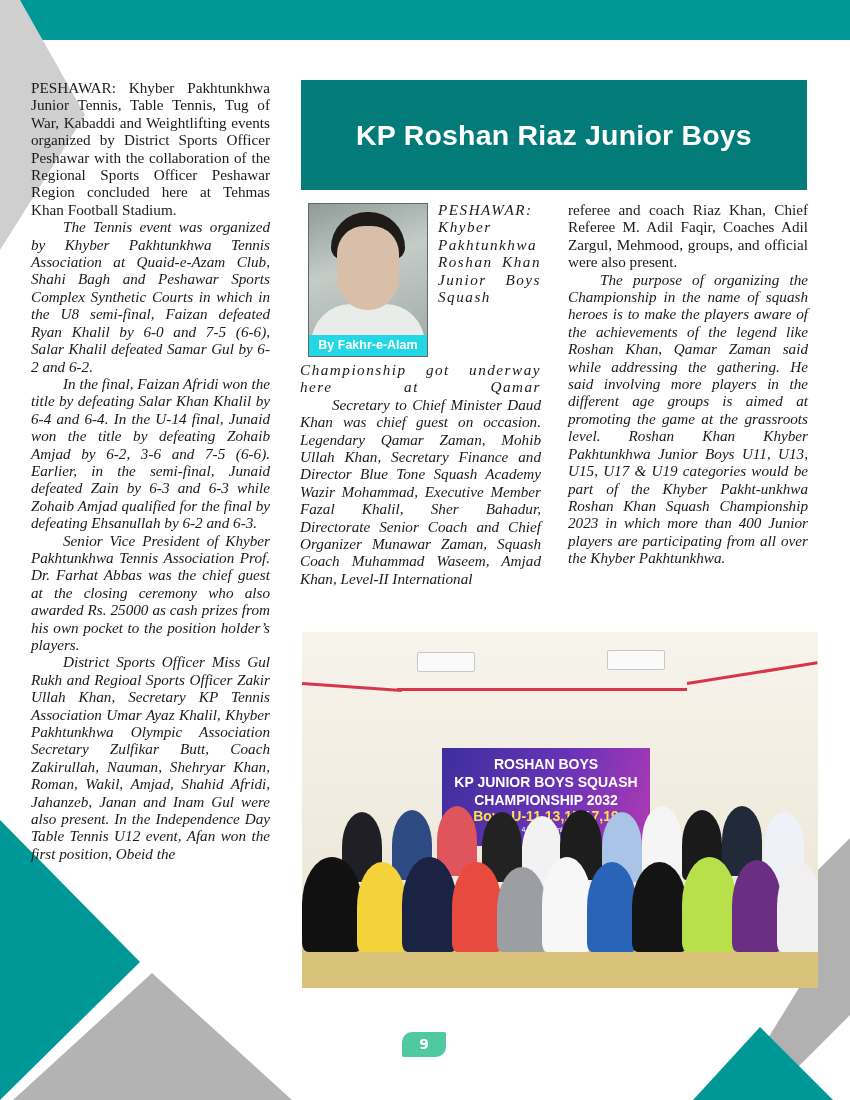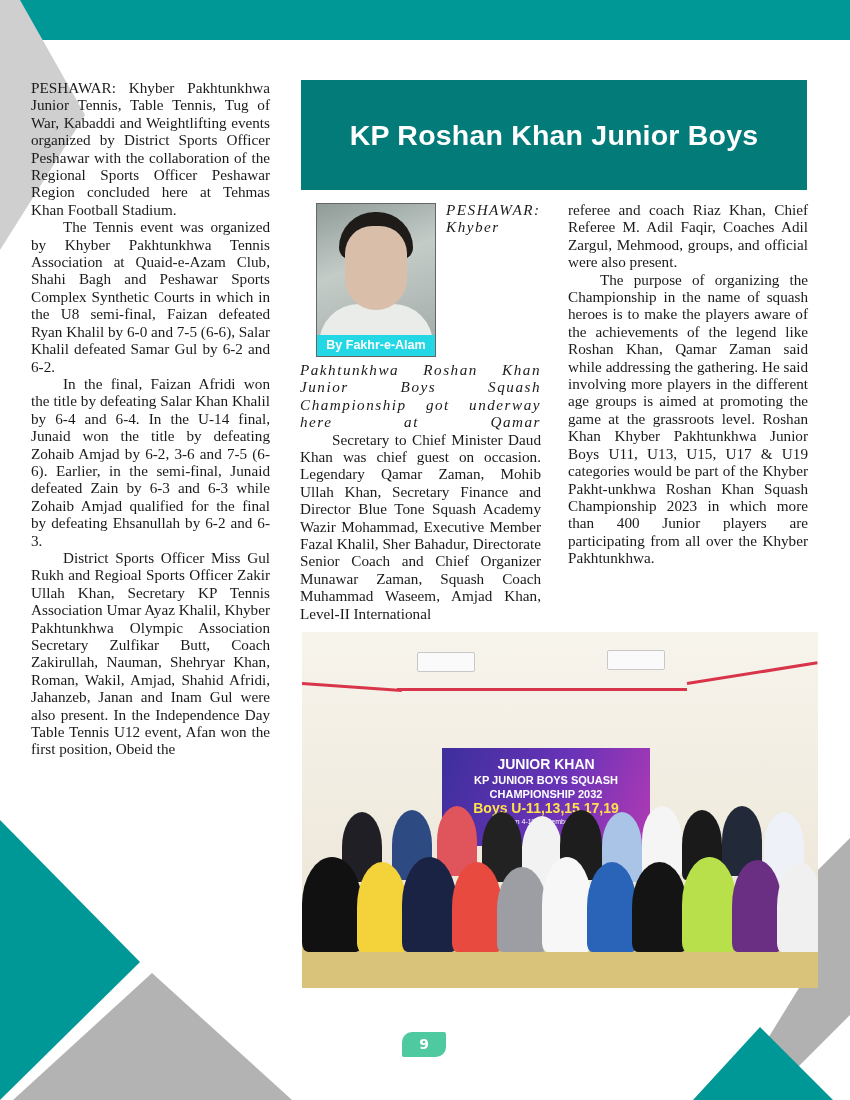--- a/index.html
+++ b/index.html
@@ -1,40 +1,40 @@
 <!DOCTYPE html>
 <html><head>
 <meta charset="utf-8">
 <style>
   html, body { margin:0; padding:0; }
   body { width:850px; height:1100px; position:relative; overflow:hidden; background:#ffffff; font-family:"Liberation Serif", serif; color:#1a1a1a; }
   .deco { position:absolute; }
   .top-band { left:0; top:0; width:850px; height:40px; background:#009896; }
   .text-col { position:absolute; font-size:15.2px; line-height:17.4px; text-align:justify; }
   .text-col p { margin:0; }
-  .text-col p.indent { text-indent:32px; }
+  .text-col p.indent { text-indent:32px;font-style:italic; }
   .left-col { left:31px; top:79px; width:239px; }
   .mid-col { left:300px; top:201px; width:241px; }
   .right-col { left:568px; top:201px; width:240px; }
   .headline-box { position:absolute; left:301px; top:80px; width:506px; height:110px; background:#027b79; display:flex; align-items:center; justify-content:center; }
   .headline { color:#fff; font-family:"Liberation Sans", sans-serif; font-weight:bold; font-size:28.5px; line-height:34px; text-align:center; margin:0; letter-spacing:0.2px; }
-  .byline-photo { float:left; width:118px; height:152px; margin:2px 10px 4px 16px; position:relative; border:1px solid #666; background:linear-gradient(160deg,#8f9b98 0%,#c4ccc8 40%,#9ea8a5 100%); overflow:hidden; }
+  .byline-photo { float:left; width:118px; height:152px; margin:2px 10px 4px 8px; position:relative; border:1px solid #666; background:linear-gradient(160deg,#8f9b98 0%,#c4ccc8 40%,#9ea8a5 100%); overflow:hidden; }
   .byline-photo .hair { position:absolute; left:22px; top:8px; width:74px; height:48px; border-radius:40px 40px 14px 14px; background:#1e1b19; }
   .byline-photo .face { position:absolute; left:28px; top:22px; width:62px; height:84px; border-radius:30px 30px 34px 34px; background:#d9bfa9; }
   .byline-photo .shirt { position:absolute; left:2px; top:100px; width:114px; height:40px; border-radius:40px 40px 0 0; background:#e9ece8; }
   .byline-caption { position:absolute; left:0; bottom:0; width:100%; height:21px; background:#23d7e5; color:#fff; font-family:"Liberation Sans", sans-serif; font-weight:bold; font-size:12.5px; line-height:21px; text-align:center; }
   .spaced { letter-spacing:5px; }
   .photo { position:absolute; left:302px; top:632px; width:516px; height:356px; overflow:hidden; background:#f1ede2; }
   .photo .wall { position:absolute; left:0; top:0; width:100%; height:300px; background:linear-gradient(#f7f4ec,#ece6d7); }
   .photo .redline { position:absolute; height:3px; background:#d8344a; }
   .photo .ac { position:absolute; width:56px; height:18px; background:#fafafa; border:1px solid #c8c8c8; border-radius:2px; }
   .photo .floor { position:absolute; left:0; top:300px; width:100%; height:56px; background:#d9c27a; }
   .banner { position:absolute; left:140px; top:116px; width:208px; height:98px; background:linear-gradient(110deg,#3d2f9c 0%,#6a33b8 55%,#b23ab4 100%); font-family:"Liberation Sans", sans-serif; text-align:center; color:#fff; }
   .banner .b1 { font-weight:bold; font-size:14px; margin-top:8px; }
-  .banner .b2, .banner .b3 { font-weight:bold; font-size:11px; margin-top:2px; }
+  .banner .b2, .banner .b3 { font-weight:bold; font-size:14px; margin-top:2px; }
   .banner .b4 { font-weight:bold; font-size:14px; color:#ffe14a; }
   .banner .b5 { font-size:7px; margin-top:2px; }
   .crowd { position:absolute; left:0; top:170px; width:100%; height:150px; }
   .person { position:absolute; border-radius:50% 50% 10% 10%; }
   .page-num { position:absolute; left:402px; top:1032px; width:44px; height:25px; background:#4fc9a0; border-radius:10px 2px 10px 2px; color:#fff; font-family:"DejaVu Sans", sans-serif; font-weight:bold; font-size:14px; line-height:25px; text-align:center; }
 </style>
 </head>
 <body>
 
 <div class="deco top-band"></div>
@@ -44,26 +44,27 @@
   <polygon points="13,1100 152,973 292,1100" fill="#b3b3b3"></polygon>
   <polygon points="730,1100 765,1100 850,1015 850,905" fill="#b1b1b1"></polygon>
   <polygon points="693,1100 760,1027 833,1100" fill="#009896"></polygon>
   <polygon points="818,870 850,838 850,1010 818,980" fill="#b1b1b1"></polygon>
 </svg>
 
 <div class="text-col left-col">
   <p>PESHAWAR: Khyber Pakhtunkhwa Junior Tennis, Table Tennis, Tug of War, Kabaddi and Weightlifting events organized by District Sports Officer Peshawar with the collaboration of the Regional Sports Officer Peshawar Region concluded here at Tehmas Khan Football Stadium.</p>
   <p class="indent">The Tennis event was organized by Khyber Pakhtunkhwa Tennis Association at Quaid-e-Azam Club, Shahi Bagh and Peshawar Sports Complex Synthetic Courts in which in the U8 semi-final, Faizan defeated Ryan Khalil by 6-0 and 7-5 (6-6), Salar Khalil defeated Samar Gul by 6-2 and 6-2.</p>
   <p class="indent">In the final, Faizan Afridi won the title by defeating Salar Khan Khalil by 6-4 and 6-4. In the U-14 final, Junaid won the title by defeating Zohaib Amjad by 6-2, 3-6 and 7-5 (6-6). Earlier, in the semi-final, Junaid defeated Zain by 6-3 and 6-3 while Zohaib Amjad qualified for the final by defeating Ehsanullah by 6-2 and 6-3.</p>
+  <p class="indent">Senior Vice President of Khyber Pakhtunkhwa Tennis Association Prof. Dr. Farhat Abbas was the chief guest at the closing ceremony who also awarded Rs. 25000 as cash prizes from his own pocket to the position holder’s players.</p>
   <p class="indent">District Sports Officer Miss Gul Rukh and Regioal Sports Officer Zakir Ullah Khan, Secretary KP Tennis Association Umar Ayaz Khalil, Khyber Pakhtunkhwa Olympic Association Secretary Zulfikar Butt, Coach Zakirullah, Nauman, Shehryar Khan, Roman, Wakil, Amjad, Shahid Afridi, Jahanzeb, Janan and Inam Gul were also present. In the Independence Day Table Tennis U12 event, Afan won the first position, Obeid the</p>
 </div>
 
 <div class="headline-box">
   <h1 class="headline">
-    <span>KP Roshan Khan Junior Boys</span><br>
+    <span>KP Roshan Riaz Junior Boys</span><br>
   </h1>
 </div>
 
 <div class="text-col mid-col">
   <div class="byline-photo">
     <div class="shirt"></div>
     <div class="hair"></div>
     <div class="face"></div>
     <div class="byline-caption">By Fakhr-e-Alam</div>
   </div>
@@ -78,21 +79,21 @@
 
 <div class="photo">
   <div class="wall"></div>
   <div class="ac" style="left:115px;top:20px"></div>
   <div class="ac" style="left:305px;top:18px"></div>
   <div class="redline" style="left:0;top:50px;width:100px;transform:rotate(4deg);transform-origin:left"></div>
   <div class="redline" style="left:95px;top:56px;width:290px"></div>
   <div class="redline" style="left:385px;top:50px;width:132px;transform:rotate(-9deg);transform-origin:left"></div>
   <div class="floor"></div>
   <div class="banner">
-    <div class="b1">JUNIOR KHAN</div>
+    <div class="b1">ROSHAN BOYS</div>
     <div class="b2">KP JUNIOR BOYS SQUASH</div>
     <div class="b3">CHAMPIONSHIP 2032</div>
     <div class="b4">Boys U-11,13,15,17,19</div>
     <div class="b5">From 4-11 September 2023</div>
   </div>
   <div class="crowd">
     <div class="person" style="left:40px;top:10px;width:40px;height:70px;background:#1f1f25"></div>
     <div class="person" style="left:90px;top:8px;width:40px;height:70px;background:#2e4a82"></div>
     <div class="person" style="left:135px;top:4px;width:40px;height:70px;background:#e0545b"></div>
     <div class="person" style="left:180px;top:10px;width:40px;height:70px;background:#222"></div>

